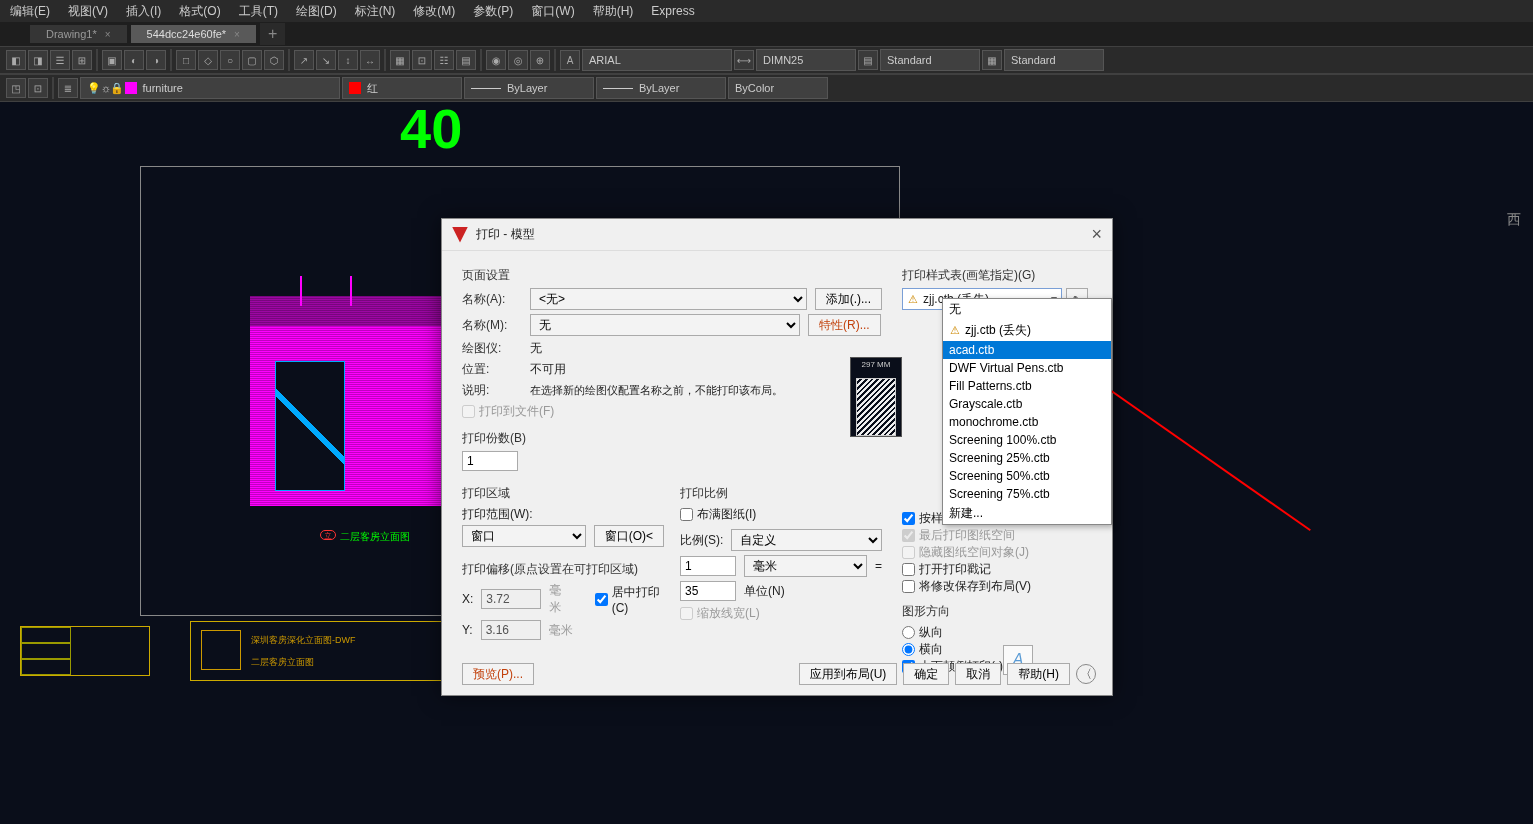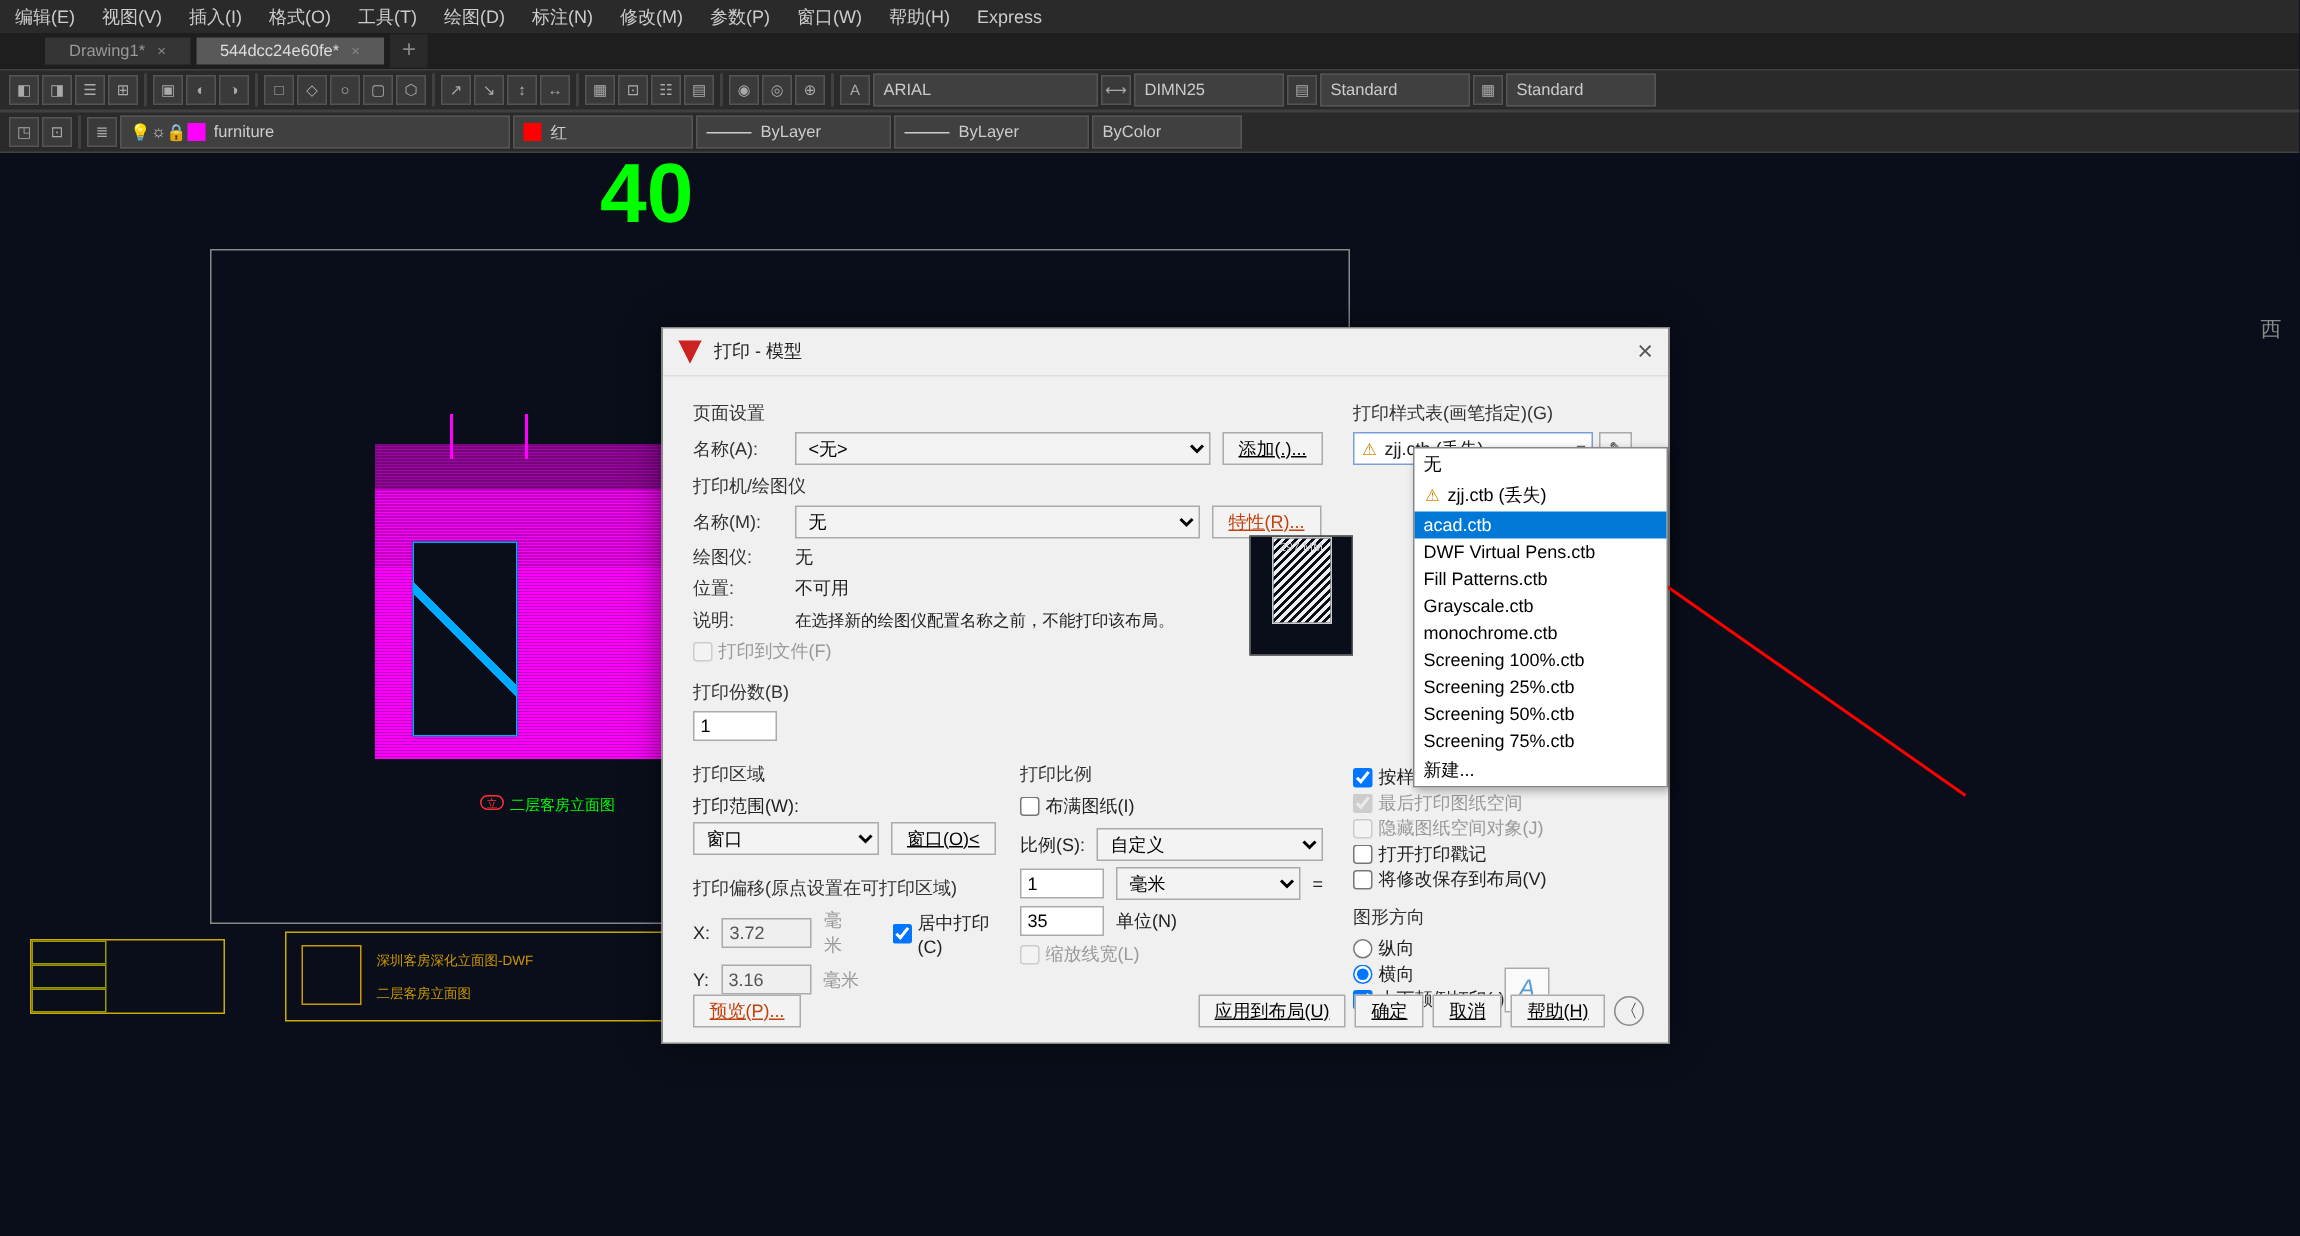--- a/index.html
+++ b/index.html
@@ -43,27 +43,27 @@
 .dlg-title-text { flex: 1; font-size: 12px; }
 .dlg-close { font-size: 18px; cursor: pointer; color: #555; }
 .dlg-body { padding: 10px 20px; display: flex; gap: 20px; }
 .dlg-left { flex: 1; }
 .dlg-right { width: 190px; }
 
 .grp-title { font-size: 12px; color: #333; margin: 6px 0 4px; }
 .fld-row { display: flex; align-items: center; gap: 8px; margin: 4px 0; font-size: 12px; }
 .fld-label { width: 60px; color: #333; }
 .dlg-select { flex: 1; height: 22px; border: 1px solid #aaa; background: #f3f3f3; font-size: 12px; padding: 0 4px; }
-.dlg-btn { height: 22px; border: 1px solid #aaa; background: #f3f3f3; font-size: 12px; padding: 0 10px; cursor: pointer; text-decoration: underline; }
+.dlg-btn { height: 22px; border: 1px solid #aaa; background: #f3f3f3; font-size: 12px; padding: 0 10px; cursor: pointer; }
 .dlg-btn.disabled { color: #c2410c; }
 .dlg-check { display: flex; align-items: center; gap: 4px; font-size: 12px; }
 .dlg-input { width: 60px; height: 20px; border: 1px solid #aaa; padding: 0 4px; font-size: 12px; }
 .dlg-num { width: 56px; height: 20px; border: 1px solid #aaa; font-size: 12px; padding: 0 4px; }
 
-.preview-box { width: 69px; height: 80px; background: #0a0e1a; border: 1px solid #555; position: absolute; right: 210px; top: 138px; display: flex; align-items: flex-start; justify-content: center; }
+.preview-box { width: 52px; height: 80px; background: #0a0e1a; border: 1px solid #555; position: absolute; right: 210px; top: 138px; display: flex; align-items: flex-end; justify-content: center; }
 .preview-inner { width: 40px; height: 58px; background: repeating-linear-gradient(135deg, #eee, #eee 2px, transparent 2px, transparent 4px); border: 1px solid #ccc; }
 .preview-label { position: absolute; top: 2px; color: #ccc; font-size: 8px; }
 
 .two-col { display: flex; gap: 16px; }
 .col-a { flex: 1; }
 .col-b { flex: 1; }
 
 .dlg-footer { position: absolute; bottom: 10px; right: 16px; display: flex; gap: 6px; align-items: center; }
 .footer-left { position: absolute; bottom: 10px; left: 20px; }
 .round-btn { width: 20px; height: 20px; border-radius: 50%; border: 1px solid #888; background: #f0f0f0; display: flex; align-items: center; justify-content: center; font-size: 12px; cursor: pointer; }
@@ -234,21 +234,20 @@
 
   <div class="dlg-body">
     <div class="dlg-left">
       <div class="grp-title">页面设置</div>
       <div class="fld-row">
         <div class="fld-label">名称(A):</div>
         <select class="dlg-select"><option>&lt;无&gt;</option></select>
         <button class="dlg-btn">添加(.)...</button>
       </div>
 
-      <div class="grp-title">打印机/绘图仪</div>
       <div class="fld-row">
         <div class="fld-label">名称(M):</div>
         <select class="dlg-select" style="max-width:270px"><option>无</option></select>
         <button class="dlg-btn disabled">特性(R)...</button>
       </div>
       <div class="fld-row">
         <div class="fld-label">绘图仪:</div>
         <div>无</div>
       </div>
       <div class="fld-row">

